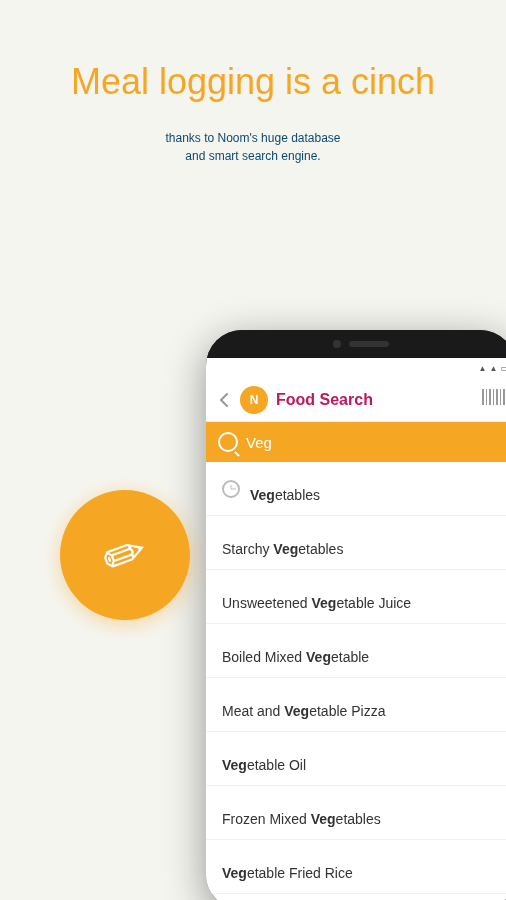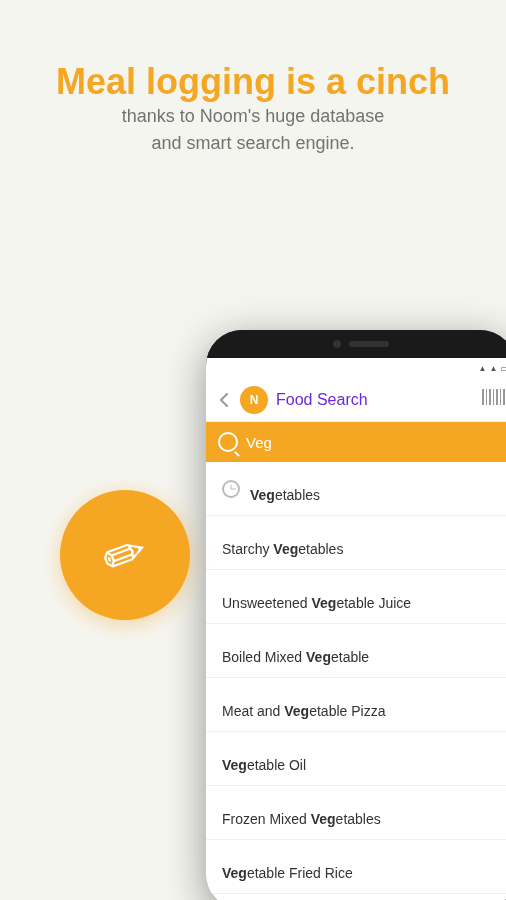--- a/index.html
+++ b/index.html
@@ -13,29 +13,29 @@
       position: relative;
     }
 
     .hero-section {
       text-align: center;
       padding: 60px 40px 30px;
     }
 
     .hero-title {
       font-size: 36px;
-      font-weight: bold;
+      font-weight: normal;
       color: #f5a623;
       line-height: 1.2;
-      margin-bottom: 0;
+      margin-bottom: 26px;
     }
 
     .hero-subtitle {
-      font-size: 18px;
-      color: #737373;
+      font-size: 12px;
+      color: #0c4a6e;
       line-height: 1.5;
     }
 
     .phone-area {
       position: absolute;
       bottom: 0;
       right: 0;
       width: 320px;
       height: 590px;
     }
@@ -129,22 +129,22 @@
       margin-right: 8px;
     }
 
     .header-icon span {
       color: white;
       font-size: 14px;
     }
 
     .header-title {
       font-size: 16px;
-      font-weight: normal;
-      color: #6d28d9;
+      font-weight: bold;
+      color: #be185d;
       flex: 1;
     }
 
     .header-barcode {
       font-size: 18px;
       color: #999;
     }
 
     .search-bar {
       background: #f5a623;

